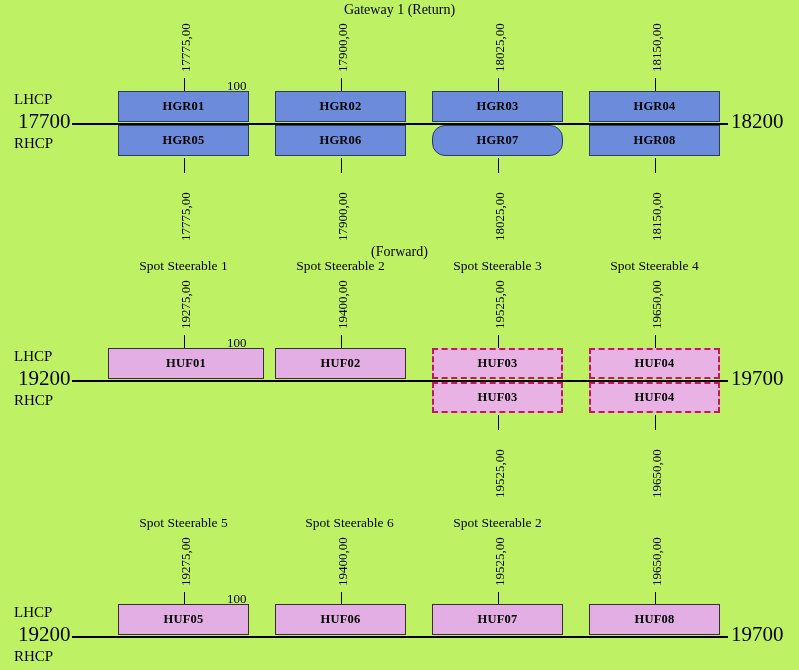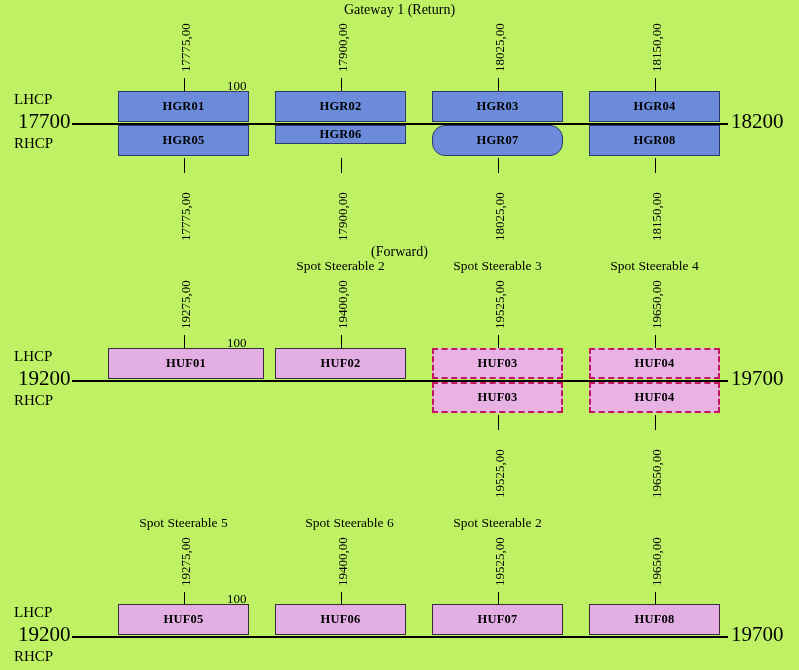--- a/index.html
+++ b/index.html
@@ -117,21 +117,21 @@
     <div class="abs pol-label" style="left: 14px; top: 136px;">RHCP</div>
     <div class="abs tick" style="left: 183.5px; top: 78px; height: 13px;"></div>
     <div class="abs freq" style="left: 178.5px; top: 72px;">17775,00</div>
     <div class="abs block blue" style="left: 118px; top: 91px; width: 131px; height: 31px;">HGR01</div>
     <div class="abs block blue" style="left: 118px; top: 125px; width: 131px; height: 31px;">HGR05</div>
     <div class="abs tick" style="left: 183.5px; top: 158px; height: 15px;"></div>
     <div class="abs freq" style="left: 178.5px; top: 241px;">17775,00</div>
     <div class="abs tick" style="left: 340.5px; top: 78px; height: 13px;"></div>
     <div class="abs freq" style="left: 335.5px; top: 72px;">17900,00</div>
     <div class="abs block blue" style="left: 275px; top: 91px; width: 131px; height: 31px;">HGR02</div>
-    <div class="abs block blue" style="left: 275px; top: 125px; width: 131px; height: 19px;">HGR06</div>
+    <div class="abs block blue" style="left: 275px; top: 125px; width: 131px; height: 31px;">HGR06</div>
     <div class="abs tick" style="left: 340.5px; top: 158px; height: 15px;"></div>
     <div class="abs freq" style="left: 335.5px; top: 241px;">17900,00</div>
     <div class="abs tick" style="left: 497.5px; top: 78px; height: 13px;"></div>
     <div class="abs freq" style="left: 492.5px; top: 72px;">18025,00</div>
     <div class="abs block blue" style="left: 432px; top: 91px; width: 131px; height: 31px;">HGR03</div>
     <div class="abs block blue" style="left: 432px; top: 125px; width: 131px; height: 31px; border-radius: 13px;">HGR07</div>
     <div class="abs tick" style="left: 497.5px; top: 158px; height: 15px;"></div>
     <div class="abs freq" style="left: 492.5px; top: 241px;">18025,00</div>
     <div class="abs tick" style="left: 654.5px; top: 78px; height: 13px;"></div>
     <div class="abs freq" style="left: 649.5px; top: 72px;">18150,00</div>
@@ -139,20 +139,21 @@
     <div class="abs block blue" style="left: 589px; top: 125px; width: 131px; height: 31px;">HGR08</div>
     <div class="abs tick" style="left: 654.5px; top: 158px; height: 15px;"></div>
     <div class="abs freq" style="left: 649.5px; top: 241px;">18150,00</div>
     <div class="abs bw-marker" style="left: 227px; top: 79px;">100</div>
     <div class="abs section-title" style="left: 0px; top: 245px; width: 799px;">(Forward)</div>
     <div class="abs axis-line" style="left: 72px; top: 380px; width: 656px;"></div>
     <div class="abs edge-num" style="left: 18px; top: 368px;">19200</div>
     <div class="abs edge-num" style="left: 731px; top: 368px;">19700</div>
     <div class="abs pol-label" style="left: 14px; top: 349px;">LHCP</div>
     <div class="abs pol-label" style="left: 14px; top: 393px;">RHCP</div>
+    <div class="abs beam-label" style="left: 88px; top: 259px; width: 191px;">Spot Steerable 1</div>
     <div class="abs tick" style="left: 183.5px; top: 335px; height: 13px;"></div>
     <div class="abs freq" style="left: 178.5px; top: 329px;">19275,00</div>
     <div class="abs block pink" style="left: 108px; top: 348px; width: 156px; height: 31px;">HUF01</div>
     <div class="abs beam-label" style="left: 245px; top: 259px; width: 191px;">Spot Steerable 2</div>
     <div class="abs tick" style="left: 340.5px; top: 335px; height: 13px;"></div>
     <div class="abs freq" style="left: 335.5px; top: 329px;">19400,00</div>
     <div class="abs block pink" style="left: 275px; top: 348px; width: 131px; height: 31px;">HUF02</div>
     <div class="abs beam-label" style="left: 402px; top: 259px; width: 191px;">Spot Steerable 3</div>
     <div class="abs tick" style="left: 497.5px; top: 335px; height: 13px;"></div>
     <div class="abs freq" style="left: 492.5px; top: 329px;">19525,00</div>

